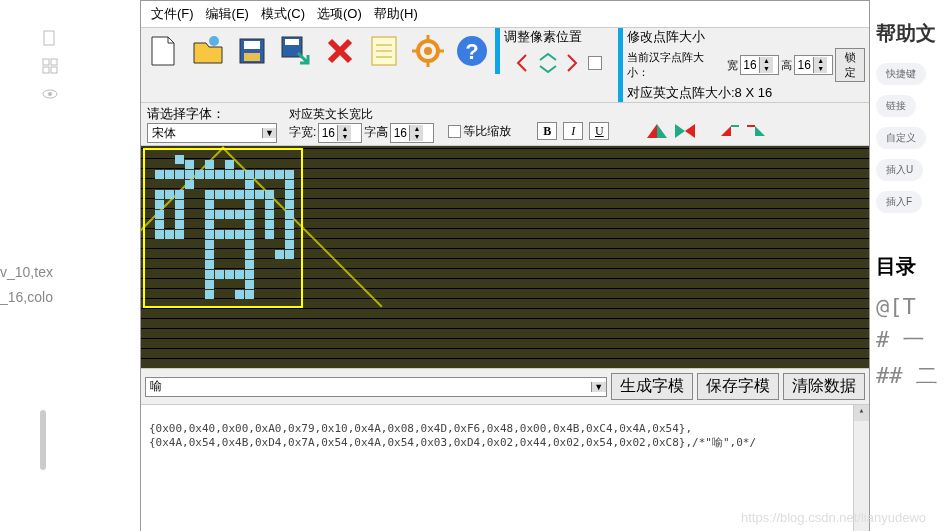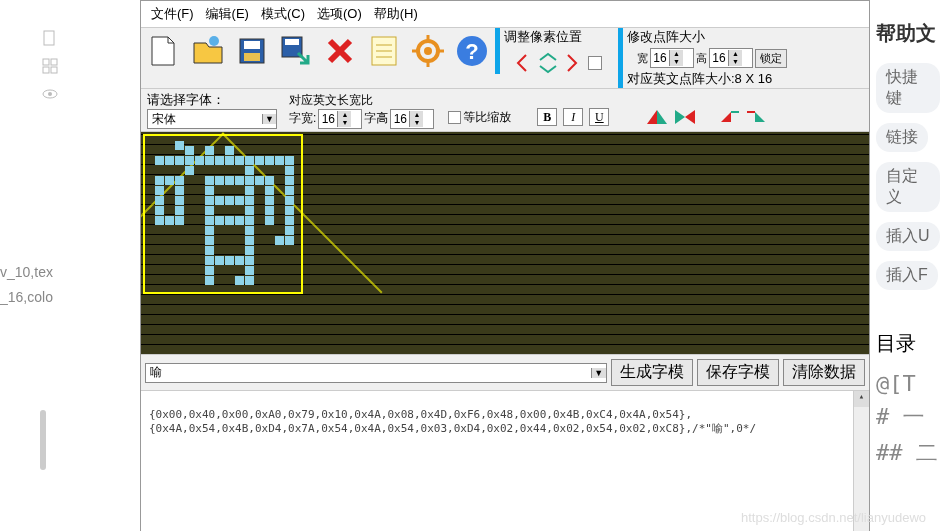--- a/index.html
+++ b/index.html
@@ -38,22 +38,22 @@
 .char-box::before, .char-box::after { content: ''; position: absolute; background: rgba(255,255,0,0.6); }
 .char-box::before { width: 2px; height: 226px; left: 78px; top: -3px; transform: rotate(45deg); transform-origin: top; }
 .char-box::after { width: 2px; height: 226px; right: 78px; top: -3px; transform: rotate(-45deg); transform-origin: top; }
 .pixel { position: absolute; width: 9px; height: 9px; background: #8fd4e8; }
 .input-row { display: flex; align-items: center; gap: 4px; padding: 4px; background: #f0f0f0; border-top: 1px solid #ccc; }
 .output-area { width: 100%; height: 145px; background: #fff; border-top: 1px solid #ccc; padding: 4px 8px; font-family: monospace; font-size: 11px; color: #444; overflow: auto; position: relative; }
 .output-scroll { position: absolute; right: 0; top: 0; width: 16px; height: 100%; background: #eee; border-left: 1px solid #ccc; }
 .output-scroll .up, .output-scroll .down { height: 16px; text-align: center; font-size: 9px; background: #ddd; }
 .sidebar { position: absolute; right: 0; top: 0; width: 76px; height: 531px; background: #fff; padding: 20px 6px; font-size: 14px; }
 .sidebar h3 { font-size: 20px; font-weight: 600; margin-bottom: 16px; color: #333; }
-.tag { display: inline-block; background: #f0f2f5; color: #666; padding: 4px 10px; border-radius: 14px; margin-bottom: 10px; font-size: 16px; }
-.toc-title { font-size: 20px; font-weight: 400; margin: 30px 0 14px; }
+.tag { display: inline-block; background: #f0f2f5; color: #666; padding: 4px 10px; border-radius: 14px; margin-bottom: 10px; font-size: 10px; }
+.toc-title { font-size: 20px; font-weight: 700; margin: 30px 0 14px; }
 .toc-line { color: #888; font-size: 22px; margin: 6px 0; font-family: monospace; }
 .watermark { position: absolute; right: 20px; bottom: 6px; color: #ddd; font-size: 13px; }
 svg { display: block; }
 </style>
 </head>
 <body>
 
 <div class="left-strip">
   <div class="left-icons">
     <div class="left-icon">
@@ -171,20 +171,21 @@
               <path d="M2 2l8 8-8 8" fill="none" stroke="#d22" stroke-width="2"></path>
             </svg>
           <div style="width:14px;height:14px;border:1px solid #888;background:#fff"></div>
         </div>
       </div>
     </div>
     <div class="right-panel" style="flex:1">
       <div class="panel-col">
         <div style="font-size:13px">修改点阵大小</div>
         <div class="panel-row" style="font-size:11px">
+          <span>当前汉字点阵大小：</span>
           <span style="margin-left:10px">宽</span>
           <div class="spin">
               <input value="16" style="">
               <div class="arrows">
                 <div>▲</div>
                 <div>▼</div>
               </div>
             </div>
           <span>高</span>
           <div class="spin">

